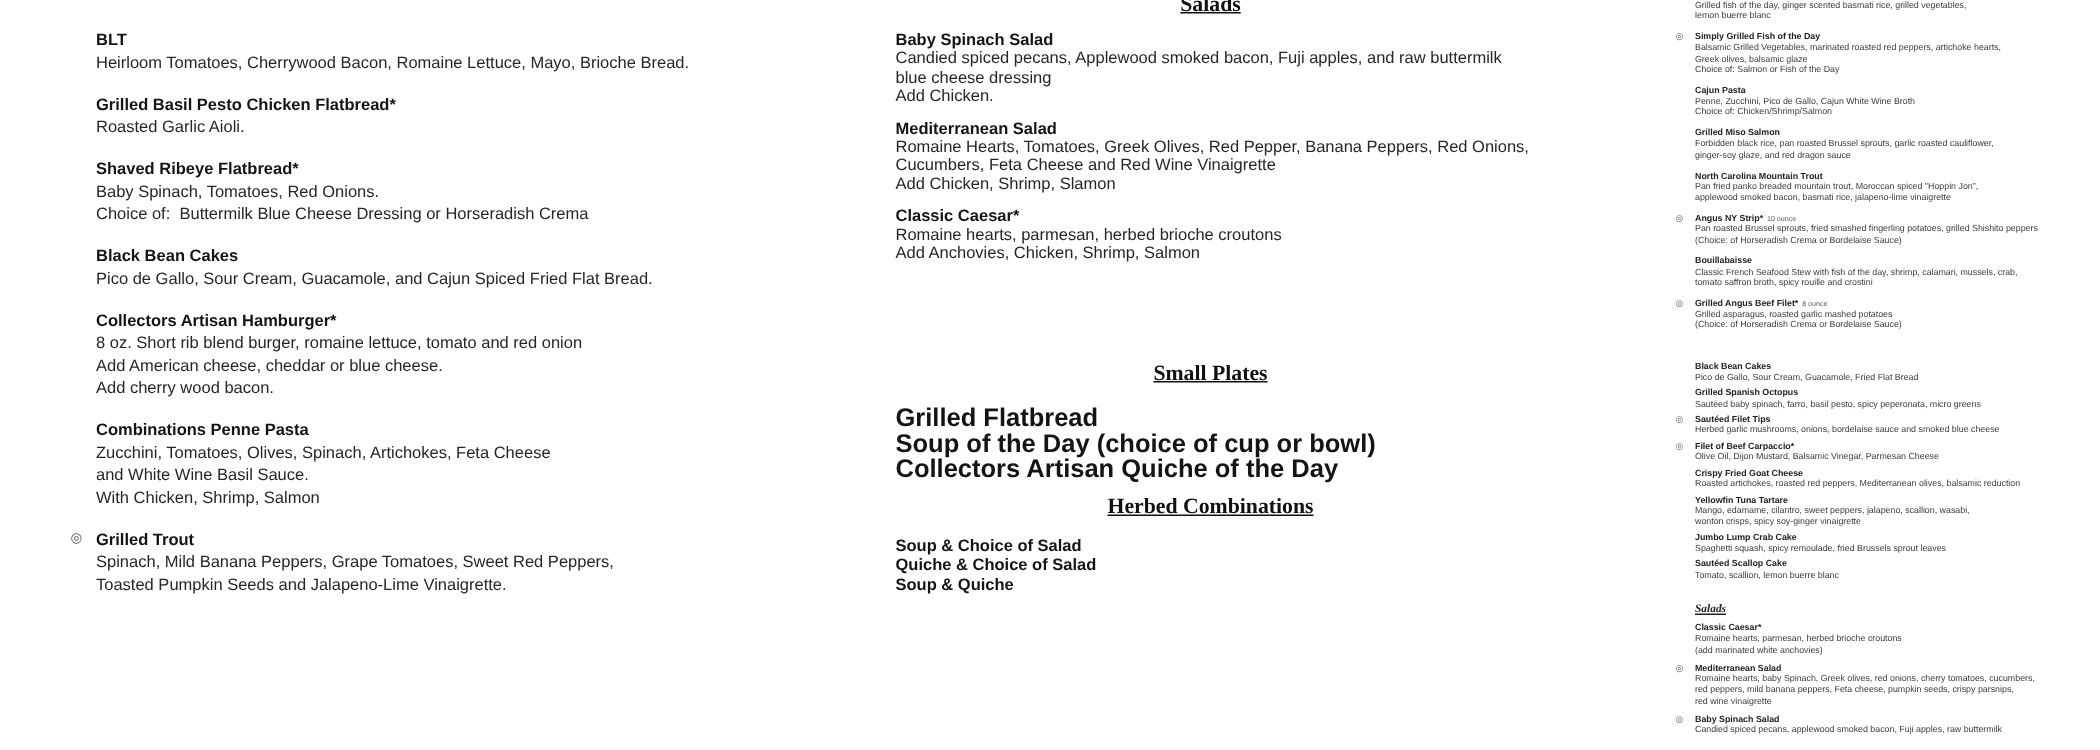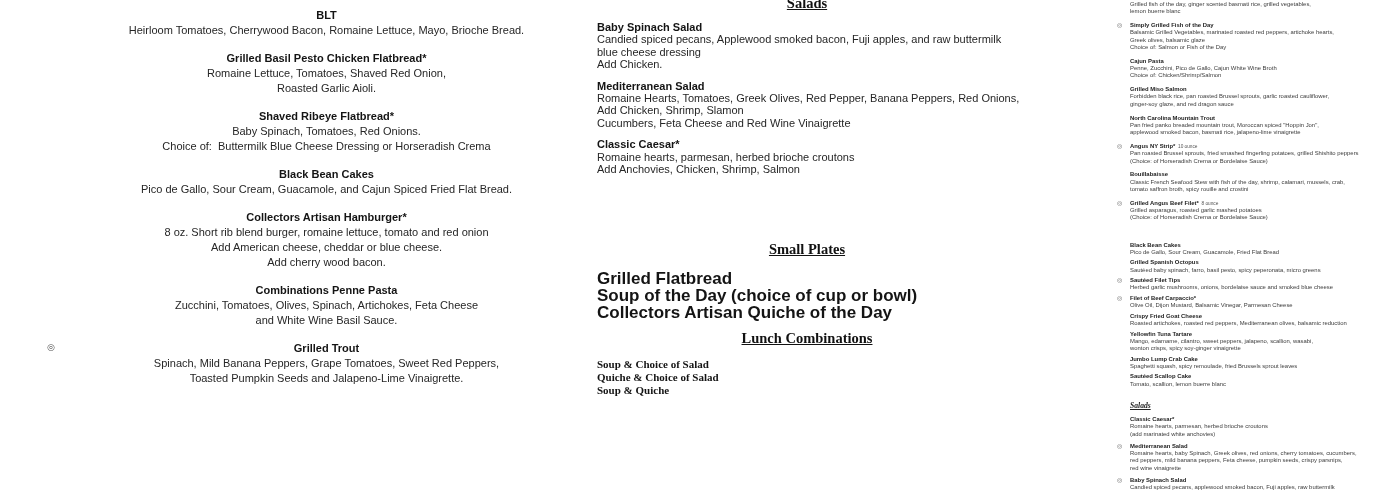--- a/index.html
+++ b/index.html
@@ -4,39 +4,39 @@
 <style>
   html,body{margin:0;padding:0;}
   body{width:1400px;height:500px;overflow:hidden;background:#ffffff;
        font-family:"Liberation Sans",sans-serif;color:#1e1e1e;position:relative;}
   #page{position:relative;width:1400px;height:500px;overflow:hidden;background:#fff;}
   .col{position:absolute;}
   .menu-item{position:relative;}
   .item-line,.item-name{white-space:pre;}
 
   
-  .col-left{left:64px;top:8px;width:525px;font-size:11px;text-align:center;}
+  .col-left{left:64px;top:20px;width:525px;font-size:11px;}
   .col-left .item-name{font-weight:bold;line-height:15px;color:#141414;}
   .col-left .item-line{line-height:15px;color:#262626;}
   .col-left .menu-item{margin-bottom:13px;}
   .col-left .marker-icon{position:absolute;left:-17px;top:2px;font-size:9px;line-height:9px;color:#555;
         font-family:"DejaVu Sans",sans-serif;}
 
   
   .col-center{left:597px;top:0;width:420px;font-size:11px;}
   .center-heading{font-family:"Liberation Serif",serif;font-weight:bold;font-size:14.5px;
         text-decoration:underline;text-align:center;color:#111;}
   .salads-top-heading{margin-top:-5px;margin-bottom:9px;}
   .col-center .salads-list .item-name{font-weight:bold;line-height:12.4px;color:#141414;}
   .col-center .salads-list .item-line{line-height:12.4px;color:#262626;}
   .col-center .salads-list .menu-item{margin-bottom:9px;}
   .small-plates-heading{margin-top:66px;margin-bottom:12px;}
   .small-plates-list .item-name{font-weight:bold;font-size:17px;line-height:17px;color:#141414;}
   .lunch-heading{margin-top:9px;margin-bottom:11px;}
-  .lunch-list .item-name{font-weight:bold;font-size:11px;line-height:13px;color:#141414;font-family:Liberation Serif, serif;}
+  .lunch-list .item-name{font-weight:bold;font-size:11px;line-height:13px;color:#141414;}
 
   
   .col-right{left:1130px;top:1px;width:268px;font-size:5.9px;color:#3c3c3c;}
   .col-right .item-name{font-weight:bold;line-height:7.3px;color:#222;}
   .col-right .item-line{line-height:7.3px;}
   .col-right .sec1 .menu-item{margin-bottom:6.5px;}
   .col-right .sec2{margin-top:20px;}
   .col-right .sec2 .menu-item{margin-bottom:3.2px;}
   .col-right .sec3 .menu-item{margin-bottom:5px;}
   .right-salads-heading{margin-top:13px;margin-bottom:6px;font-family:"Liberation Serif",serif;
@@ -51,21 +51,20 @@
 
 <div id="page">
 
   <div class="col col-left">
       <div class="menu-item">
         <div class="item-name">BLT</div>
         <div class="item-line">Heirloom Tomatoes, Cherrywood Bacon, Romaine Lettuce, Mayo, Brioche Bread.</div>
       </div>
       <div class="menu-item">
         <div class="item-name">Grilled Basil Pesto Chicken Flatbread*</div>
-        <div class="item-line">Romaine Lettuce, Tomatoes, Shaved Red Onion,</div>
         <div class="item-line">Roasted Garlic Aioli.</div>
       </div>
       <div class="menu-item">
         <div class="item-name">Shaved Ribeye Flatbread*</div>
         <div class="item-line">Baby Spinach, Tomatoes, Red Onions.</div>
         <div class="item-line">Choice of:  Buttermilk Blue Cheese Dressing or Horseradish Crema</div>
       </div>
       <div class="menu-item">
         <div class="item-name">Black Bean Cakes</div>
         <div class="item-line">Pico de Gallo, Sour Cream, Guacamole, and Cajun Spiced Fried Flat Bread.</div>
@@ -73,20 +72,21 @@
       <div class="menu-item">
         <div class="item-name">Collectors Artisan Hamburger*</div>
         <div class="item-line">8 oz. Short rib blend burger, romaine lettuce, tomato and red onion</div>
         <div class="item-line">Add American cheese, cheddar or blue cheese.</div>
         <div class="item-line">Add cherry wood bacon.</div>
       </div>
       <div class="menu-item">
         <div class="item-name">Combinations Penne Pasta</div>
         <div class="item-line">Zucchini, Tomatoes, Olives, Spinach, Artichokes, Feta Cheese</div>
         <div class="item-line">and White Wine Basil Sauce.</div>
+        <div class="item-line">With Chicken, Shrimp, Salmon</div>
       </div>
       <div class="menu-item">
         <span class="marker-icon">◎</span>
         <div class="item-name">Grilled Trout</div>
         <div class="item-line">Spinach, Mild Banana Peppers, Grape Tomatoes, Sweet Red Peppers,</div>
         <div class="item-line">Toasted Pumpkin Seeds and Jalapeno-Lime Vinaigrette.</div>
       </div>
     </div>
 
   <div class="col col-center">
@@ -94,42 +94,42 @@
     <div class="salads-list">
         <div class="menu-item">
           <div class="item-name">Baby Spinach Salad</div>
           <div class="item-line">Candied spiced pecans, Applewood smoked bacon, Fuji apples, and raw buttermilk</div>
           <div class="item-line">blue cheese dressing</div>
           <div class="item-line">Add Chicken.</div>
         </div>
         <div class="menu-item">
           <div class="item-name">Mediterranean Salad</div>
           <div class="item-line">Romaine Hearts, Tomatoes, Greek Olives, Red Pepper, Banana Peppers, Red Onions,</div>
+          <div class="item-line">Cucumbers, Feta Cheese and Red Wine Vinaigrette</div>
           <div class="item-line">Add Chicken, Shrimp, Slamon</div>
-          <div class="item-line">Cucumbers, Feta Cheese and Red Wine Vinaigrette</div>
         </div>
         <div class="menu-item">
           <div class="item-name">Classic Caesar*</div>
           <div class="item-line">Romaine hearts, parmesan, herbed brioche croutons</div>
           <div class="item-line">Add Anchovies, Chicken, Shrimp, Salmon</div>
         </div>
       </div>
     <div class="center-heading small-plates-heading">Small Plates</div>
     <div class="small-plates-list">
         <div class="menu-item">
           <div class="item-name">Grilled Flatbread</div>
         </div>
         <div class="menu-item">
           <div class="item-name">Soup of the Day (choice of cup or bowl)</div>
         </div>
         <div class="menu-item">
           <div class="item-name">Collectors Artisan Quiche of the Day</div>
         </div>
       </div>
-    <div class="center-heading lunch-heading">Lunch Combinations</div>
+    <div class="center-heading lunch-heading">Herbed Combinations</div>
     <div class="lunch-list">
         <div class="menu-item">
           <div class="item-name">Soup &amp; Choice of Salad</div>
         </div>
         <div class="menu-item">
           <div class="item-name">Quiche &amp; Choice of Salad</div>
         </div>
         <div class="menu-item">
           <div class="item-name">Soup &amp; Quiche</div>
         </div>

